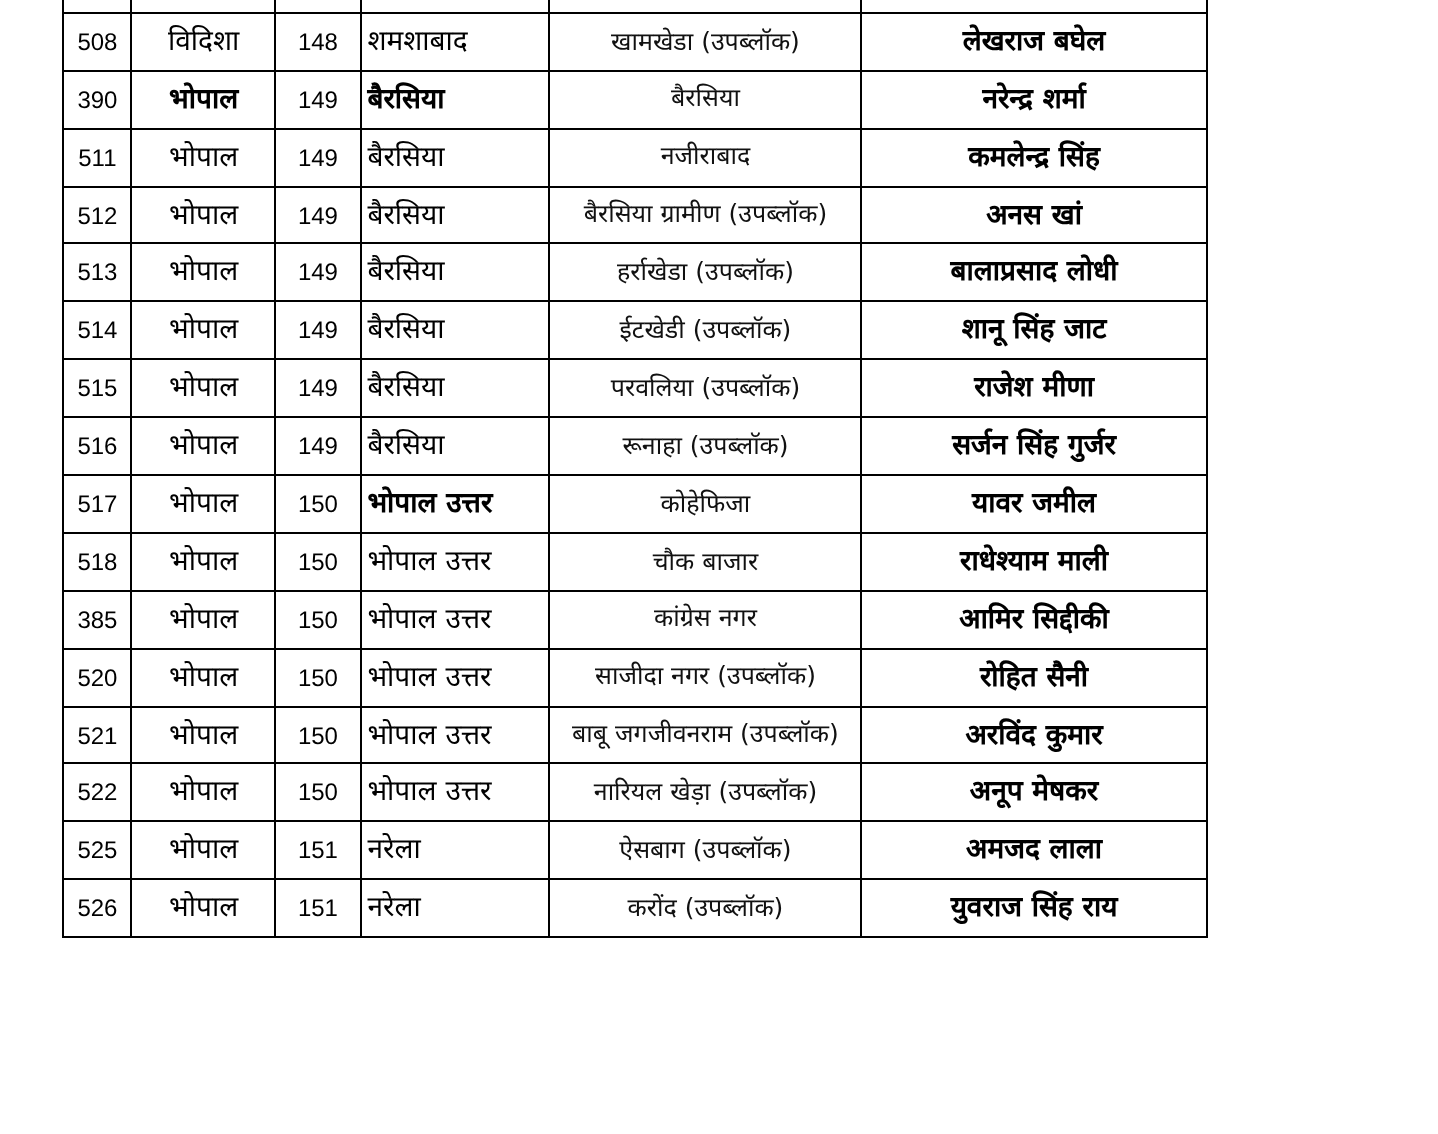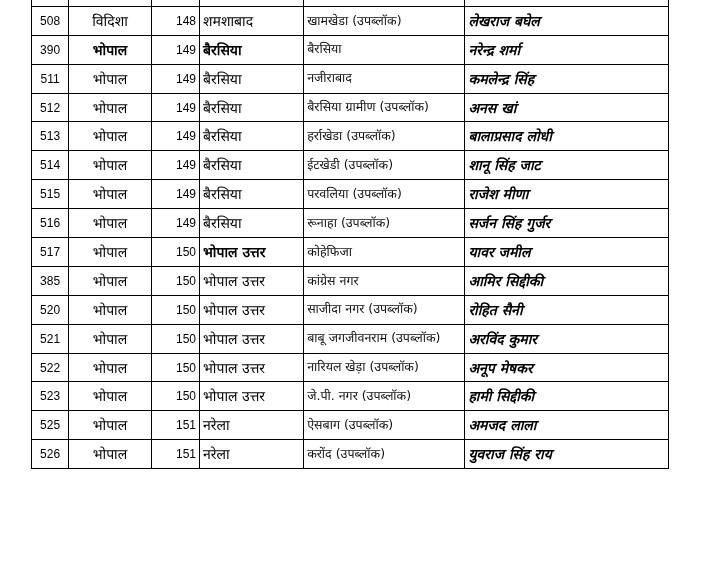--- a/index.html
+++ b/index.html
@@ -5,21 +5,21 @@
     html, body {
       margin: 0;
       padding: 0;
       background: #ffffff;
       width: 719px;
       height: 567px;
       overflow: hidden;
     }
     .page {
       position: relative;
-      width: 669px;
+      width: 604px;
       height: 567px;
       background: #ffffff;
     }
     table.roster {
       position: absolute;
       left: 31px;
       top: -23px;
       border-collapse: collapse;
       table-layout: fixed;
       font-family: "DejaVu Sans", "Liberation Sans", sans-serif;
@@ -36,24 +36,24 @@
     }
     col.c-sn { width: 38px; }
     col.c-dist { width: 86px; }
     col.c-acno { width: 50px; }
     col.c-ac { width: 107px; }
     col.c-block { width: 163px; }
     col.c-name { width: 213px; }
 
     td.sn { text-align: center; font-size: 12px; font-family: "Liberation Sans", sans-serif; }
     td.dist { text-align: center; font-size: 14px; margin-top: 12px; }
-    td.acno { text-align: right; font-size: 12px; font-family: "Liberation Sans", sans-serif; }
+    td.acno { text-align: center; font-size: 12px; font-family: "Liberation Sans", sans-serif; }
     td.ac { text-align: left; font-size: 14px; }
-    td.block { text-align: left; font-size: 12.5px; padding-left: 2px; color: #111; }
-    td.name { text-align: left; font-size: 14px; font-weight: bold; padding-left: 4px; font-style: italic; }
+    td.block { text-align: center; font-size: 12.5px; padding-left: 2px; color: #111; }
+    td.name { text-align: center; font-size: 14px; font-weight: bold; padding-left: 4px; }
     .bold { font-weight: bold; }
   </style>
 </head>
 <body>
 
 <div class="page">
   <table class="roster">
     <colgroup>
       <col class="c-sn">
         <col class="c-dist">
@@ -147,20 +147,28 @@
 
   <tr>
     <td class="sn">517</td>
     <td class="dist">भोपाल</td>
     <td class="acno">150</td>
     <td class="ac bold">भोपाल उत्तर</td>
     <td class="block">कोहेफिजा</td>
     <td class="name">यावर जमील</td>
   </tr>
 
+  <tr>
+    <td class="sn">518</td>
+    <td class="dist">भोपाल</td>
+    <td class="acno">150</td>
+    <td class="ac">भोपाल उत्तर</td>
+    <td class="block">चौक बाजार</td>
+    <td class="name">राधेश्याम माली</td>
+  </tr>
 
   <tr>
     <td class="sn">385</td>
     <td class="dist">भोपाल</td>
     <td class="acno">150</td>
     <td class="ac">भोपाल उत्तर</td>
     <td class="block">कांग्रेस नगर</td>
     <td class="name">आमिर सिद्दीकी</td>
   </tr>
 
@@ -184,28 +192,20 @@
 
   <tr>
     <td class="sn">522</td>
     <td class="dist">भोपाल</td>
     <td class="acno">150</td>
     <td class="ac">भोपाल उत्तर</td>
     <td class="block">नारियल खेड़ा (उपब्लॉक)</td>
     <td class="name">अनूप मेषकर</td>
   </tr>
 
-  <tr>
-    <td class="sn">523</td>
-    <td class="dist">भोपाल</td>
-    <td class="acno">150</td>
-    <td class="ac">भोपाल उत्तर</td>
-    <td class="block">जे.पी. नगर (उपब्लॉक)</td>
-    <td class="name">हामी सिद्दीकी</td>
-  </tr>
 
 
   <tr>
     <td class="sn">525</td>
     <td class="dist">भोपाल</td>
     <td class="acno">151</td>
     <td class="ac">नरेला</td>
     <td class="block">ऐसबाग (उपब्लॉक)</td>
     <td class="name">अमजद लाला</td>
   </tr>

